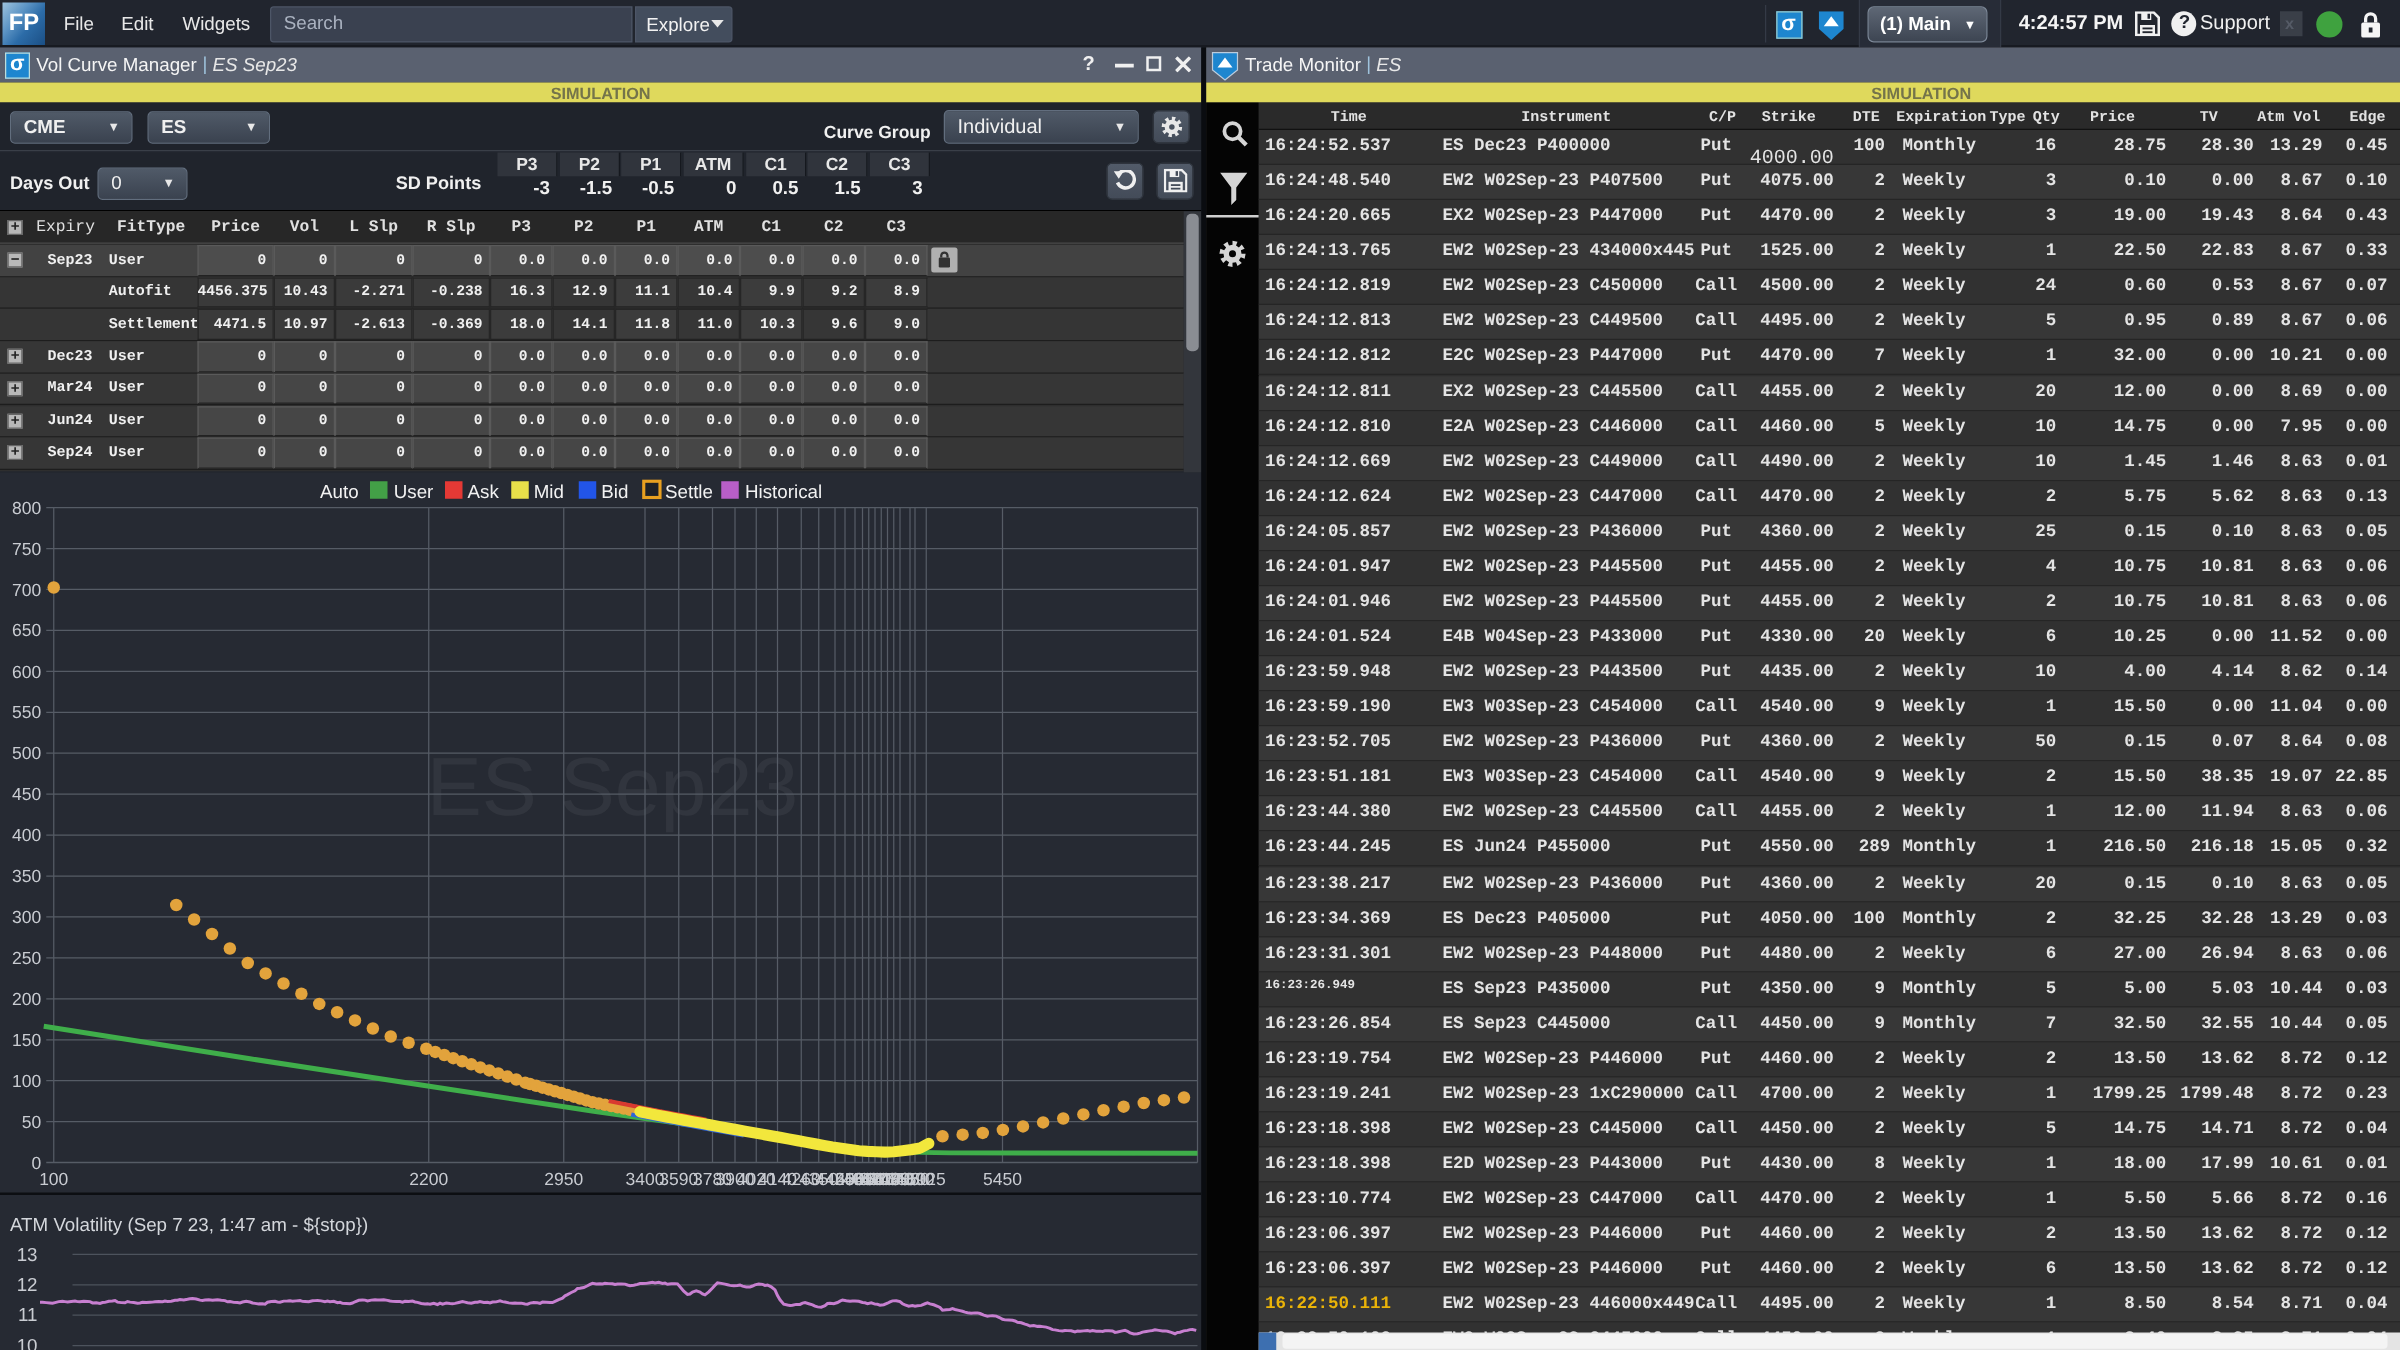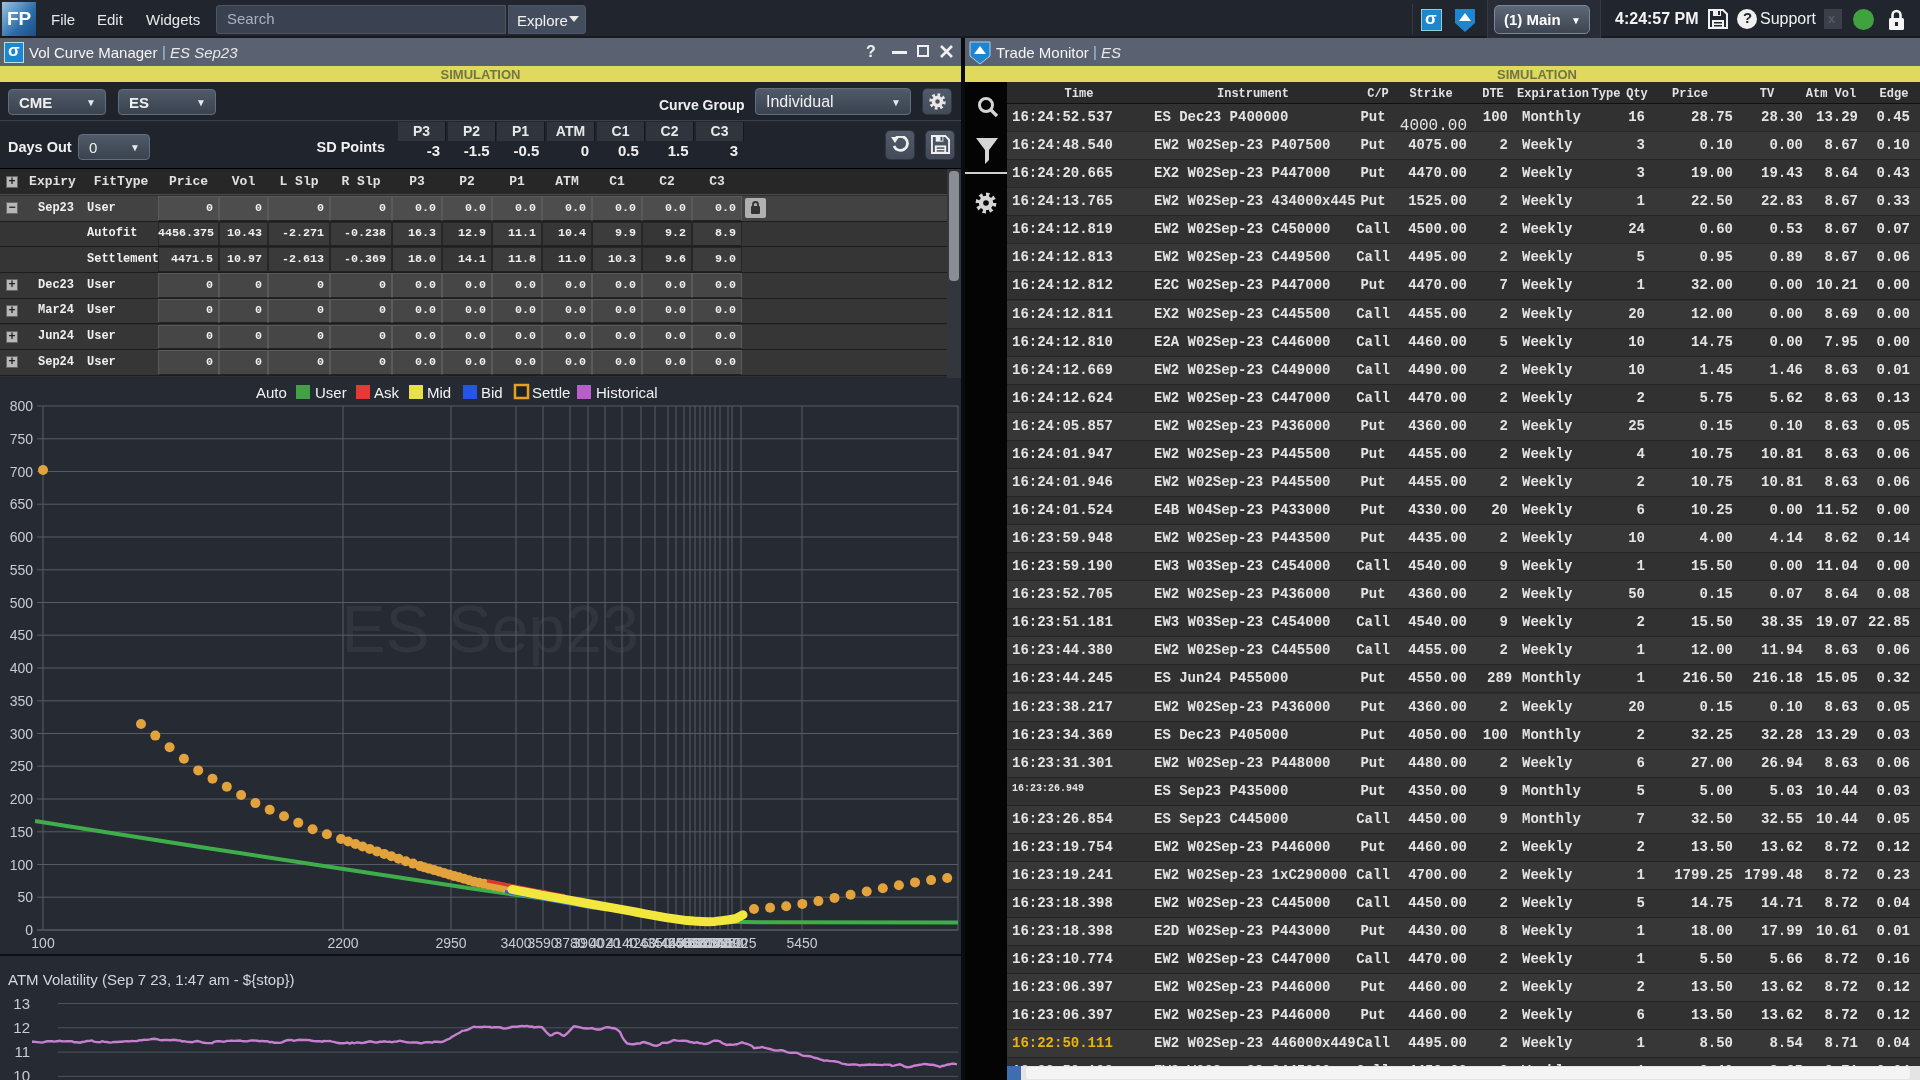--- a/index.html
+++ b/index.html
@@ -142,21 +142,21 @@
 <path d="M1 1 h14 l4 4 v14 h-18 z" fill="none" stroke="#f0f0f0" stroke-width="2"></path>
 <rect x="5" y="1" width="8" height="6" fill="#f0f0f0"></rect>
     <rect x="10" y="2" width="2" height="4" fill="#434b58"></rect>
 <rect x="4" y="11" width="12" height="8" fill="#f0f0f0"></rect>
     <rect x="6" y="13" width="8" height="1.5" fill="#434b58"></rect>
     <rect x="6" y="16" width="8" height="1.5" fill="#434b58"></rect>
   </svg>
 <div style="position:absolute;left:0;top:168px;width:961px;height:1px;background:#000;"></div>
 <div style="position:absolute;left:0;top:169px;width:947px;height:208px;background:#2e2e2e;"></div>
 <div style="position:absolute;left:0;top:169px;width:947px;height:26px;background:#272727;border-bottom:1px solid #4a4a4a;"></div>
-<div style="position:absolute;left:21px;top:174px;font-family:'Liberation Mono',monospace;font-size:13px;color:#e0e0e0;white-space:pre;font-weight:bold;width:63px;text-align:center;">Expiry</div>
+<div style="position:absolute;left:21px;top:174px;font-family:'Liberation Mono',monospace;font-size:13px;color:#e0e0e0;white-space:pre;font-weight:normal;width:63px;text-align:center;">Expiry</div>
 <div style="position:absolute;left:84px;top:174px;font-family:'Liberation Mono',monospace;font-size:13px;color:#e0e0e0;white-space:pre;font-weight:bold;width:74px;text-align:center;">FitType</div>
 <div style="position:absolute;left:158px;top:174px;font-family:'Liberation Mono',monospace;font-size:13px;color:#e0e0e0;white-space:pre;font-weight:bold;width:61px;text-align:center;">Price</div>
 <div style="position:absolute;left:219px;top:174px;font-family:'Liberation Mono',monospace;font-size:13px;color:#e0e0e0;white-space:pre;font-weight:bold;width:49px;text-align:center;">Vol</div>
 <div style="position:absolute;left:268px;top:174px;font-family:'Liberation Mono',monospace;font-size:13px;color:#e0e0e0;white-space:pre;font-weight:bold;width:62px;text-align:center;">L Slp</div>
 <div style="position:absolute;left:330px;top:174px;font-family:'Liberation Mono',monospace;font-size:13px;color:#e0e0e0;white-space:pre;font-weight:bold;width:62px;text-align:center;">R Slp</div>
 <div style="position:absolute;left:392px;top:174px;font-family:'Liberation Mono',monospace;font-size:13px;color:#e0e0e0;white-space:pre;font-weight:bold;width:50px;text-align:center;">P3</div>
 <div style="position:absolute;left:442px;top:174px;font-family:'Liberation Mono',monospace;font-size:13px;color:#e0e0e0;white-space:pre;font-weight:bold;width:50px;text-align:center;">P2</div>
 <div style="position:absolute;left:492px;top:174px;font-family:'Liberation Mono',monospace;font-size:13px;color:#e0e0e0;white-space:pre;font-weight:bold;width:50px;text-align:center;">P1</div>
 <div style="position:absolute;left:542px;top:174px;font-family:'Liberation Mono',monospace;font-size:13px;color:#e0e0e0;white-space:pre;font-weight:bold;width:50px;text-align:center;">ATM</div>
 <div style="position:absolute;left:592px;top:174px;font-family:'Liberation Mono',monospace;font-size:13px;color:#e0e0e0;white-space:pre;font-weight:bold;width:50px;text-align:center;">C1</div>

